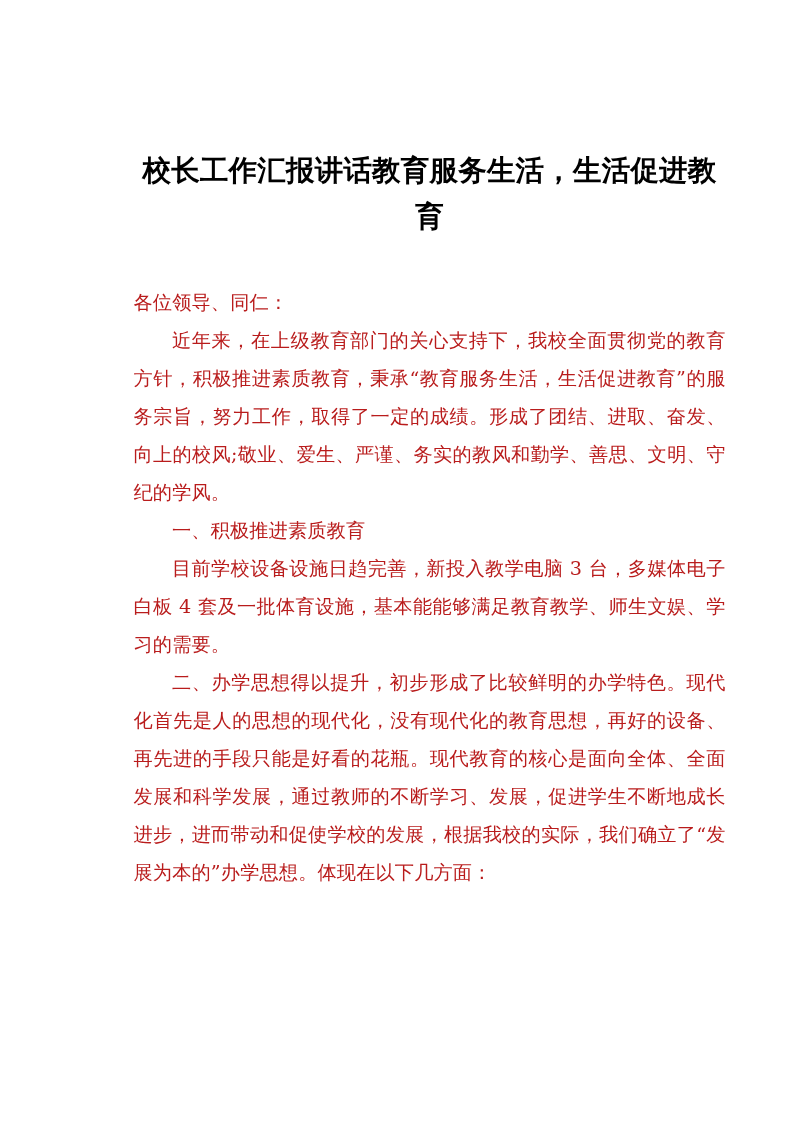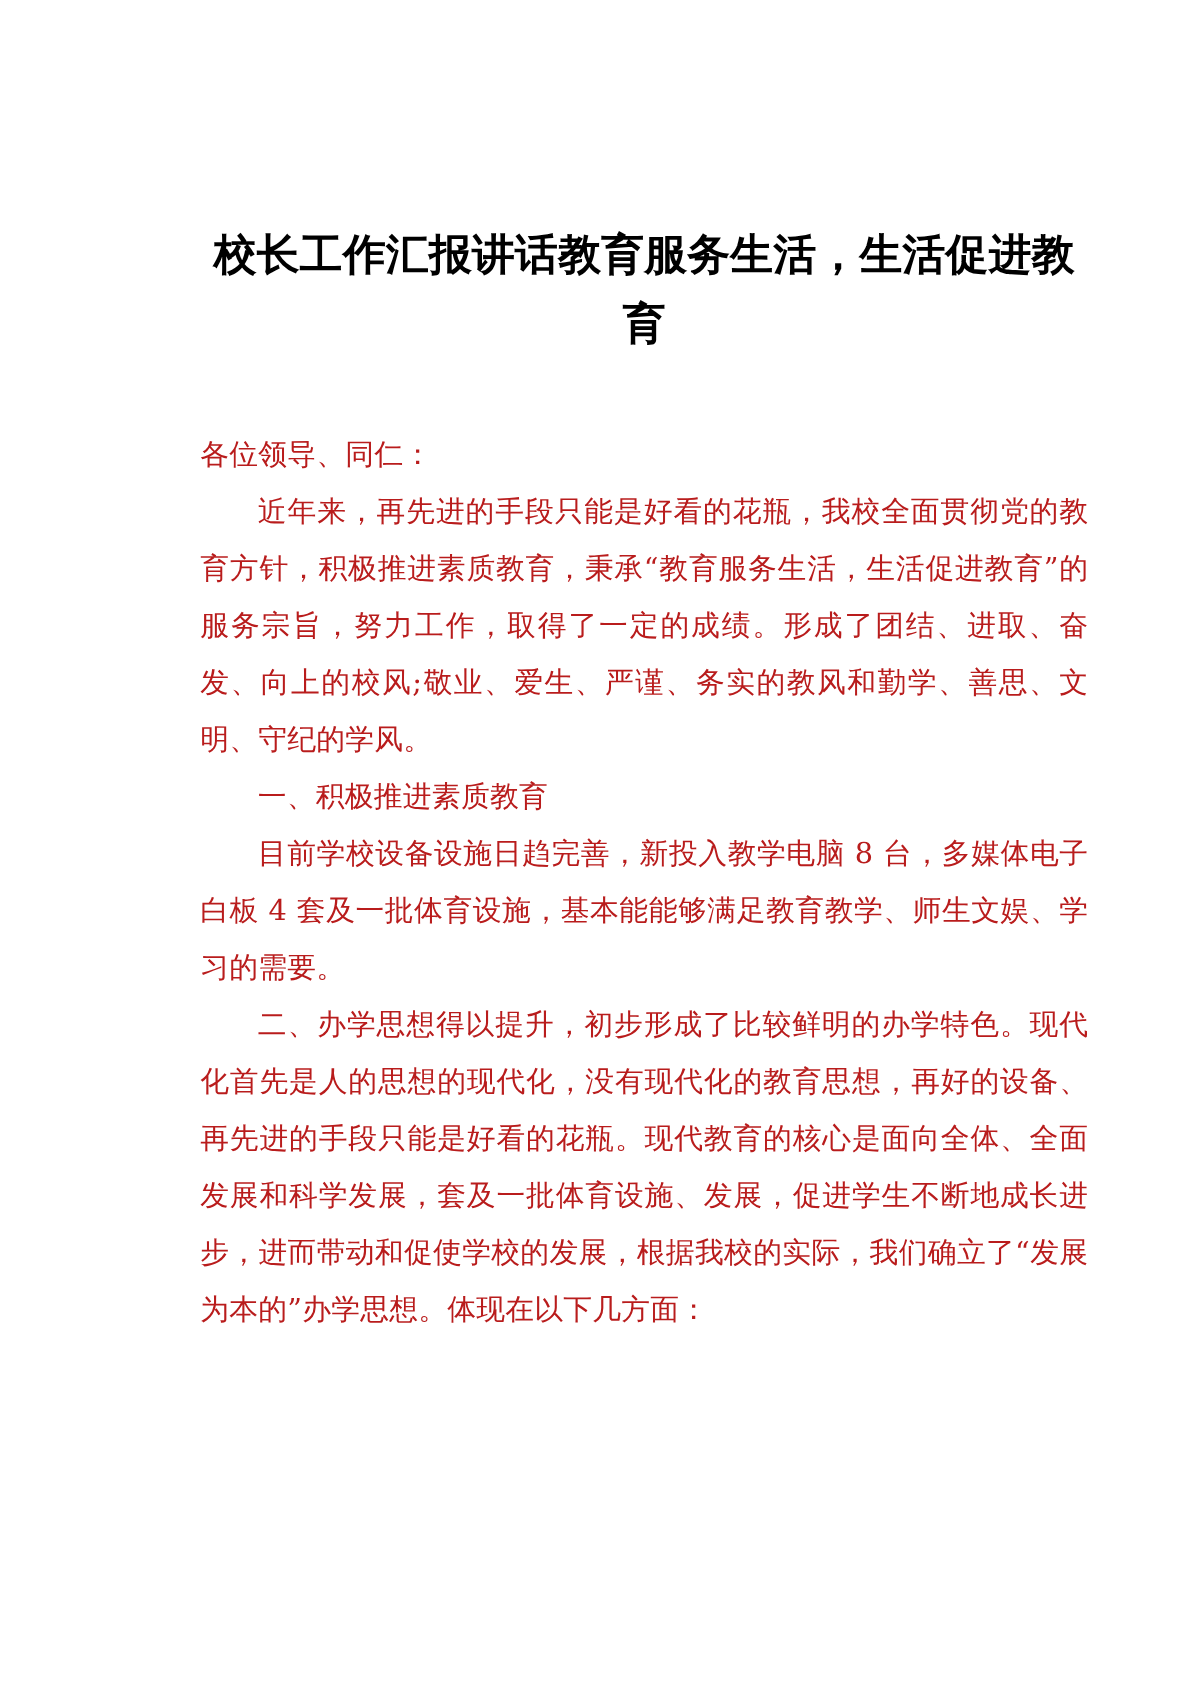--- a/index.html
+++ b/index.html
@@ -70,22 +70,22 @@
 
 <div class="page">
   <div class="doc-body">
 
     <h1 class="doc-title">校长工作汇报讲话教育服务生活，生活促进教育</h1>
 
     <div class="gap-salutation"></div>
 
     <p class="para">各位领导、同仁：</p>
 
-    <p class="para indent">近年来，再先进的手段只能是好看的花瓶，我校全面贯彻党的教育方针，积极推进素质教育，秉承“教育服务生活，生活促进教育”的服务宗旨，努力工作，取得了一定的成绩。形成了团结、进取、奋发、向上的校风;敬业、爱生、严谨、务实的教风和勤学、善思、文明、守纪的学风。</p>
+    <p class="para indent">近年来，在上级教育部门的关心支持下，我校全面贯彻党的教育方针，积极推进素质教育，秉承“教育服务生活，生活促进教育”的服务宗旨，努力工作，取得了一定的成绩。形成了团结、进取、奋发、向上的校风;敬业、爱生、严谨、务实的教风和勤学、善思、文明、守纪的学风。</p>
 
     <p class="para heading">一、积极推进素质教育</p>
 
-    <p class="para indent">目前学校设备设施日趋完善，新投入教学电脑 8 台，多媒体电子白板 4 套及一批体育设施，基本能能够满足教育教学、师生文娱、学习的需要。</p>
+    <p class="para indent">目前学校设备设施日趋完善，新投入教学电脑 3 台，多媒体电子白板 4 套及一批体育设施，基本能能够满足教育教学、师生文娱、学习的需要。</p>
 
-    <p class="para indent">二、办学思想得以提升，初步形成了比较鲜明的办学特色。现代化首先是人的思想的现代化，没有现代化的教育思想，再好的设备、再先进的手段只能是好看的花瓶。现代教育的核心是面向全体、全面发展和科学发展，套及一批体育设施、发展，促进学生不断地成长进步，进而带动和促使学校的发展，根据我校的实际，我们确立了“发展为本的”办学思想。体现在以下几方面：</p>
+    <p class="para indent">二、办学思想得以提升，初步形成了比较鲜明的办学特色。现代化首先是人的思想的现代化，没有现代化的教育思想，再好的设备、再先进的手段只能是好看的花瓶。现代教育的核心是面向全体、全面发展和科学发展，通过教师的不断学习、发展，促进学生不断地成长进步，进而带动和促使学校的发展，根据我校的实际，我们确立了“发展为本的”办学思想。体现在以下几方面：</p>
 
   </div>
 </div>
 
 </body></html>

